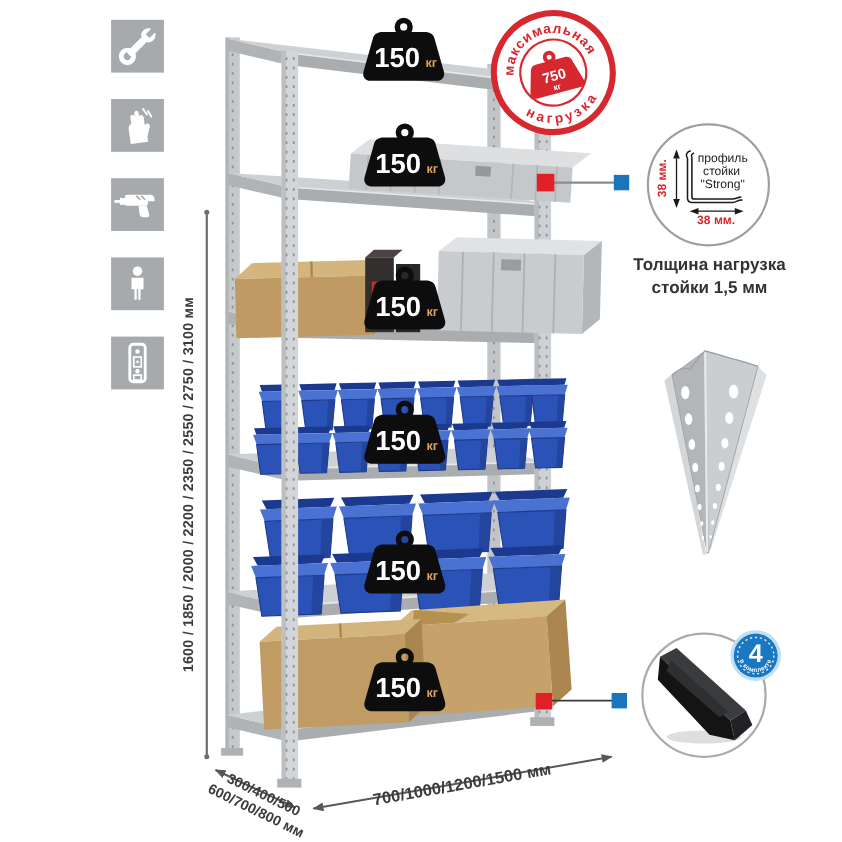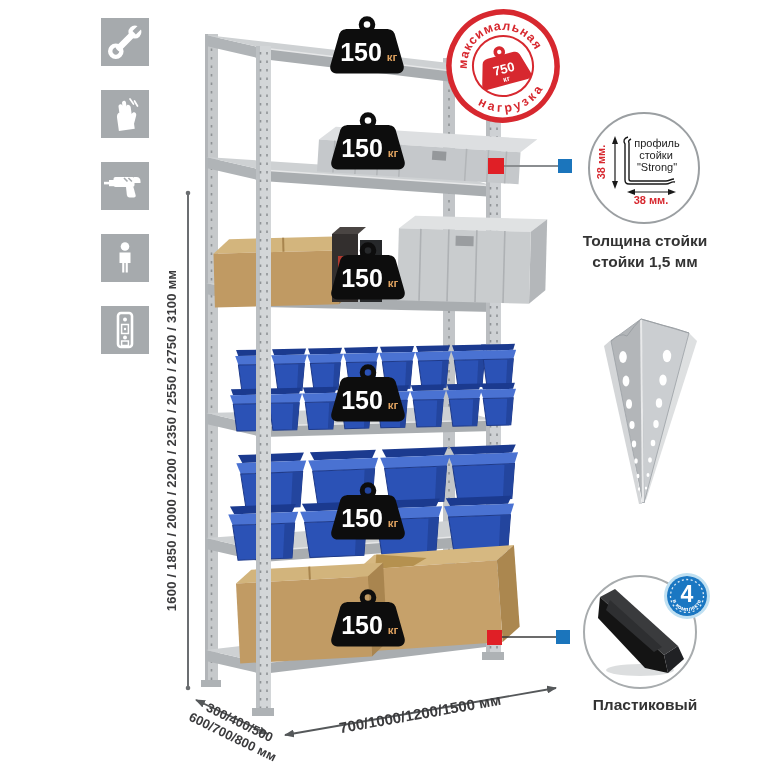--- a/index.html
+++ b/index.html
@@ -417,21 +417,20 @@
   <div id="height-label" class="lbl">1600 / 1850 / 2000 / 2200 / 2350 / 2550 / 2750 / 3100 мм</div>
 
   <div id="depth-label" class="lbl">
     <div>300/400/500</div>
     <div>600/700/800 мм</div>
   </div>
 
   <div id="width-label" class="lbl">700/1000/1200/1500 мм</div>
 
   <div id="thickness-caption" class="caption">
-    <div>Толщина стойки</div>
+    <div>Толщина нагрузка</div>
     <div>стойки 1,5 мм</div>
   </div>
 
   <div id="foot-caption" class="caption">
-    <div>Пластиковый</div>
   </div>
 
 </div>
 
 </body></html>

